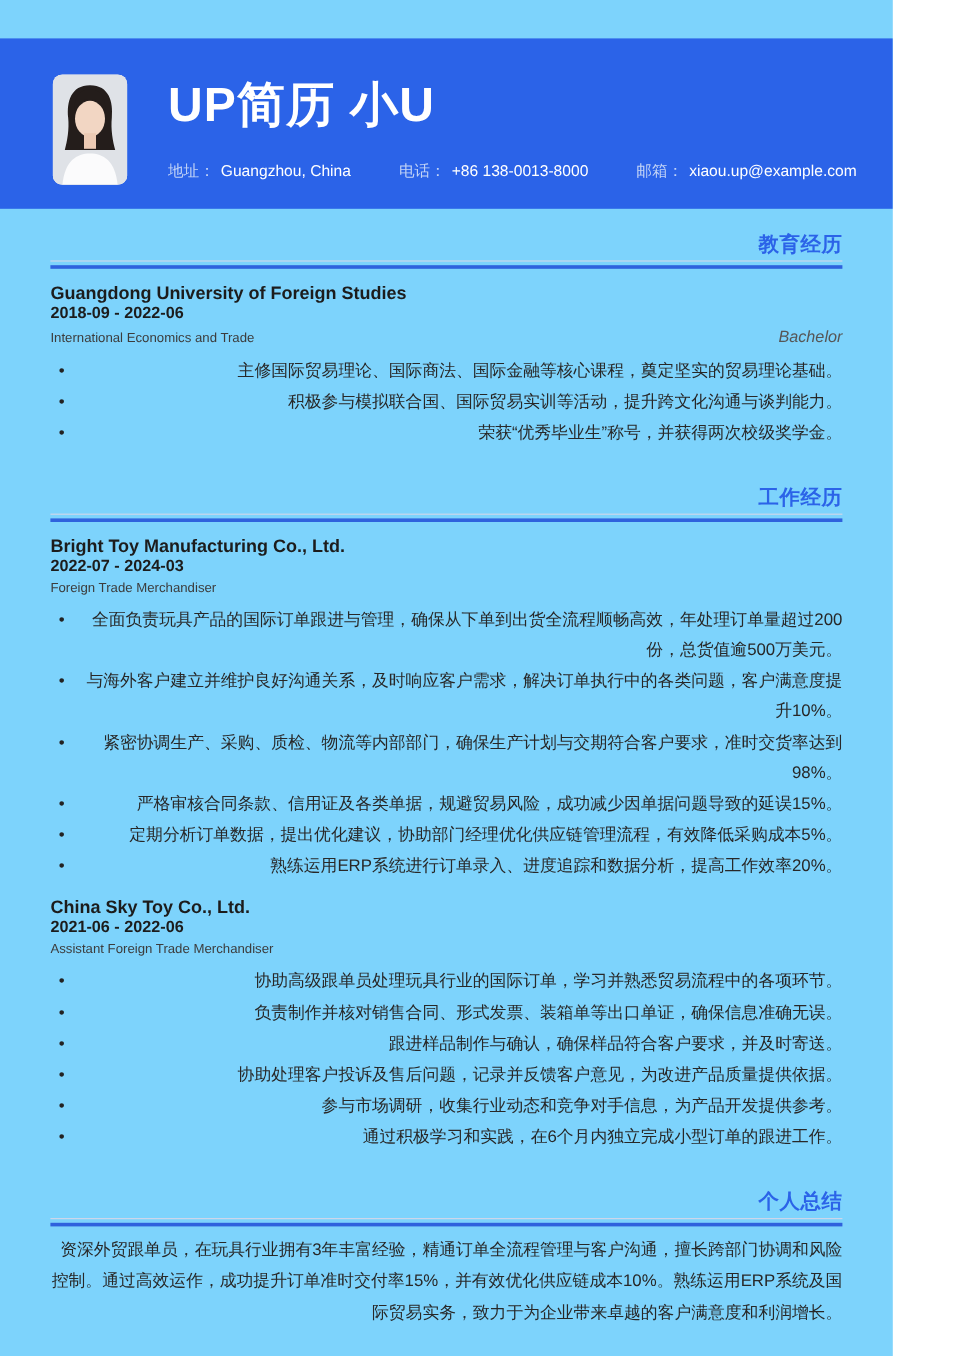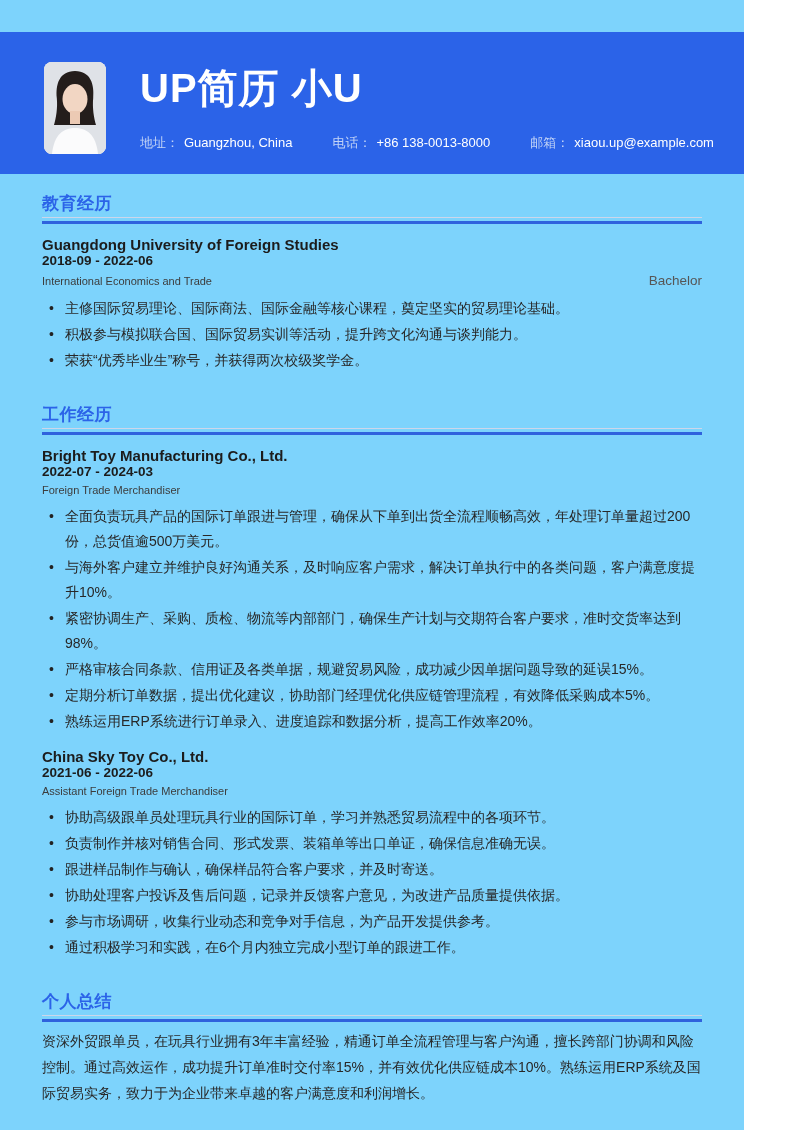--- a/index.html
+++ b/index.html
@@ -33,38 +33,38 @@
   .name{
     margin:4px 0 0;color:#ffffff;font-size:40px;font-weight:700;
     line-height:44px;letter-spacing:1px;
   }
   .contact{display:flex;gap:40px;margin-top:24px;font-size:13px;white-space:nowrap;}
   .c-label{color:#c3d4f6;margin-right:5px;}
   .c-value{color:#ffffff;}
 
   
   .main{padding:0 42px;}
-  .section{margin-top:32px;}
+  .section{margin-top:32px;text-align:right;}
   .main > .section:first-child{margin-top:20px;}
   .section--skills{margin-top:14px;}
 
   .sec-title{
     margin:0;color:var(--blue);font-size:17px;font-weight:700;
     line-height:20px;letter-spacing:.5px;
     padding-bottom:3px;border-bottom:1px solid var(--divider);
   }
   .thick{height:3px;background:var(--accent);margin-top:3px;}
 
   .erow{display:flex;justify-content:space-between;align-items:baseline;}
   .erow1{margin-top:12px;flex-direction:column;}
   .erow2{margin-top:5px;}
   .org{font-size:15px;font-weight:700;color:var(--ink);}
   .date{font-size:13.5px;font-weight:700;color:var(--ink);}
   .role{font-size:11px;color:#3c3c3c;}
-  .deg{font-size:13.5px;color:#565656;}
+  .deg{font-size:13.5px;color:#565656;font-style:italic;}
 
   ul.bullets{list-style:none;margin:8px 0 0;padding:0;}
   ul.bullets li{
     position:relative;padding-left:23px;
     font-size:14px;line-height:25px;color:var(--body);
   }
   ul.bullets li + li{margin-top:1px;}
   ul.bullets li::before{content:"\2022";position:absolute;left:7px;color:#222;}
 
   .job + .job{margin-top:14px;}

